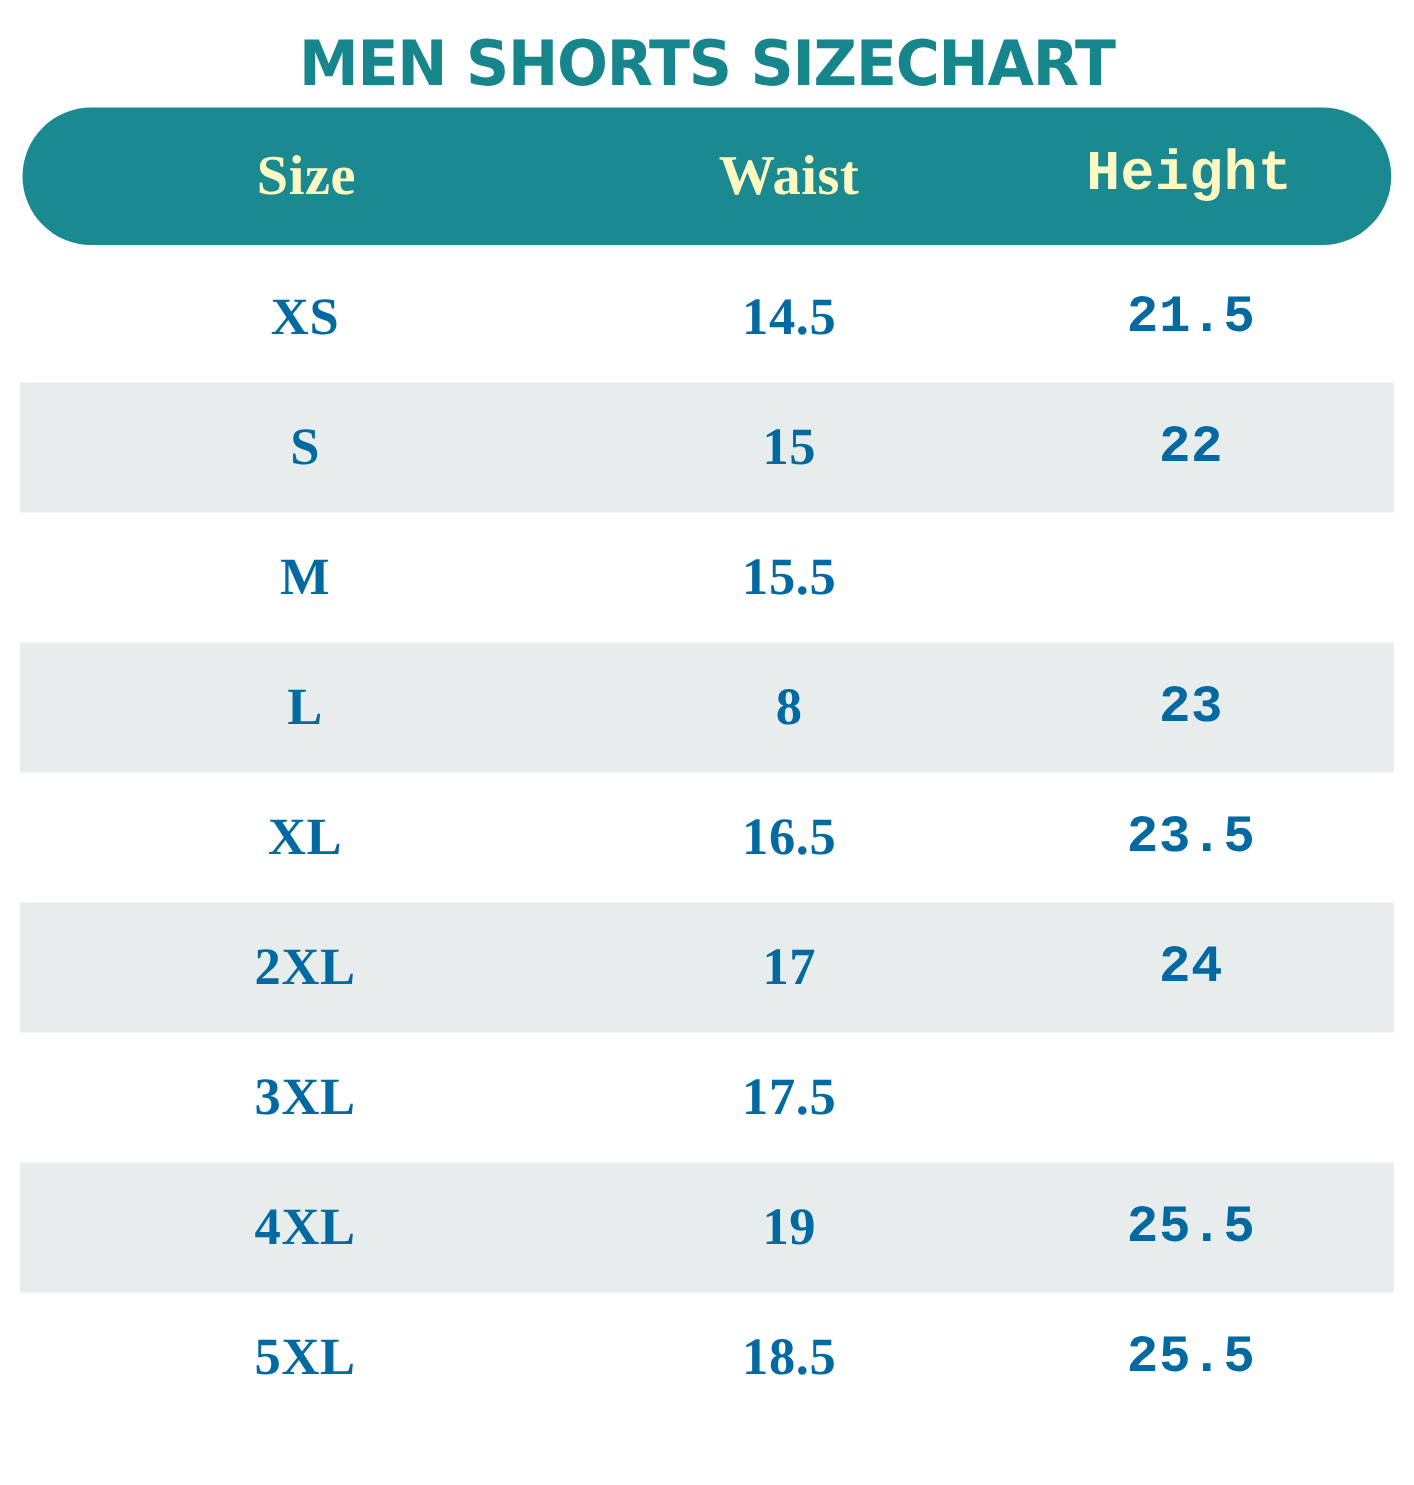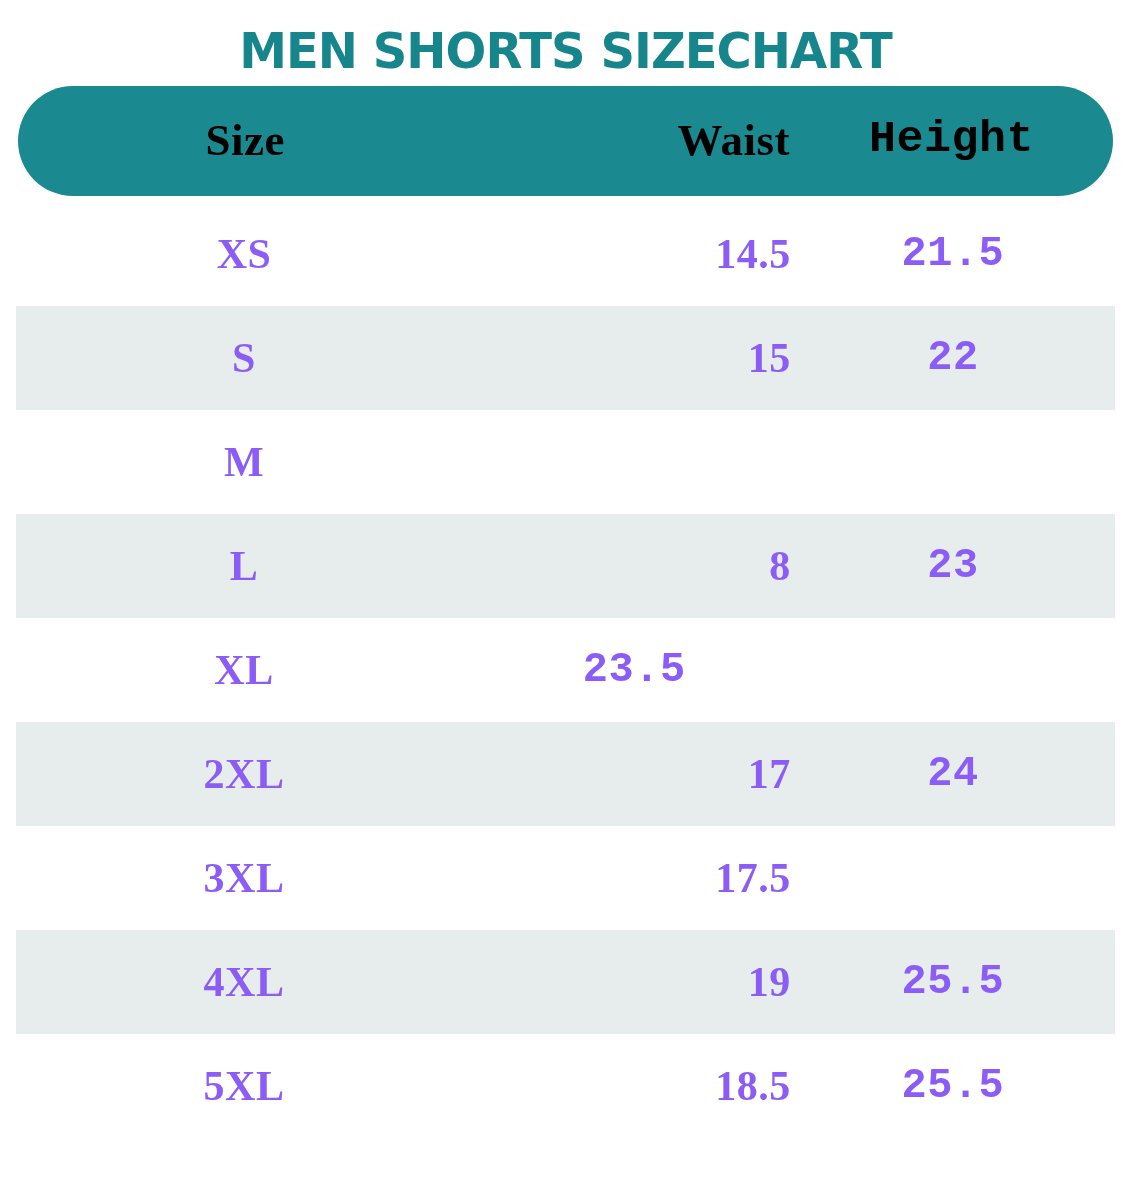--- a/index.html
+++ b/index.html
@@ -36,46 +36,46 @@
   }
   .head-row-shell {
     background: #1a8a90;
     border-radius: 60px;
     margin: 0 2px 6px 2px;
     display: flex;
   }
   .head-cell {
     flex: 1;
     text-align: center;
-    color: #000000;
+    color: #fef9c3;
     font-family: "Liberation Serif", serif;
     font-weight: bold;
     font-size: 45px;
     padding: 28px 0 30px 0;
     letter-spacing: 0.5px;
   }
   .body-row {
     display: flex;
     height: 104px;
     align-items: center;
   }
   .body-row.alt {
     background: #e7edec;
   }
   .cell {
     flex: 1;
     text-align: center;
     font-family: "Liberation Serif", serif;
     font-weight: bold;
     font-size: 42px;
-    color: #8b5cf6;
+    color: #0369a1;
     letter-spacing: 0.5px;
   }
   .col-size { flex: 0 0 41.5%; }
-  .col-waist { flex: 0 0 29%; text-align: right; }
+  .col-waist { flex: 0 0 29%; }
   .col-height { flex: 0 0 29.5%; font-family: Liberation Mono, monospace; }
 </style>
 </head>
 <body>
 
 <div class="page">
 
   <div class="chart-title">MEN SHORTS SIZECHART</div>
 
   <div class="table-wrap">
@@ -93,30 +93,32 @@
     </div>
 
     <div class="body-row alt">
       <div class="cell col-size">S</div>
       <div class="cell col-waist">15</div>
       <div class="cell col-height">22</div>
     </div>
 
     <div class="body-row">
       <div class="cell col-size">M</div>
+      <div class="cell col-waist">15.5</div>
     </div>
 
     <div class="body-row alt">
       <div class="cell col-size">L</div>
       <div class="cell col-waist">8</div>
       <div class="cell col-height">23</div>
     </div>
 
     <div class="body-row">
       <div class="cell col-size">XL</div>
+      <div class="cell col-waist">16.5</div>
       <div class="cell col-height">23.5</div>
     </div>
 
     <div class="body-row alt">
       <div class="cell col-size">2XL</div>
       <div class="cell col-waist">17</div>
       <div class="cell col-height">24</div>
     </div>
 
     <div class="body-row">

